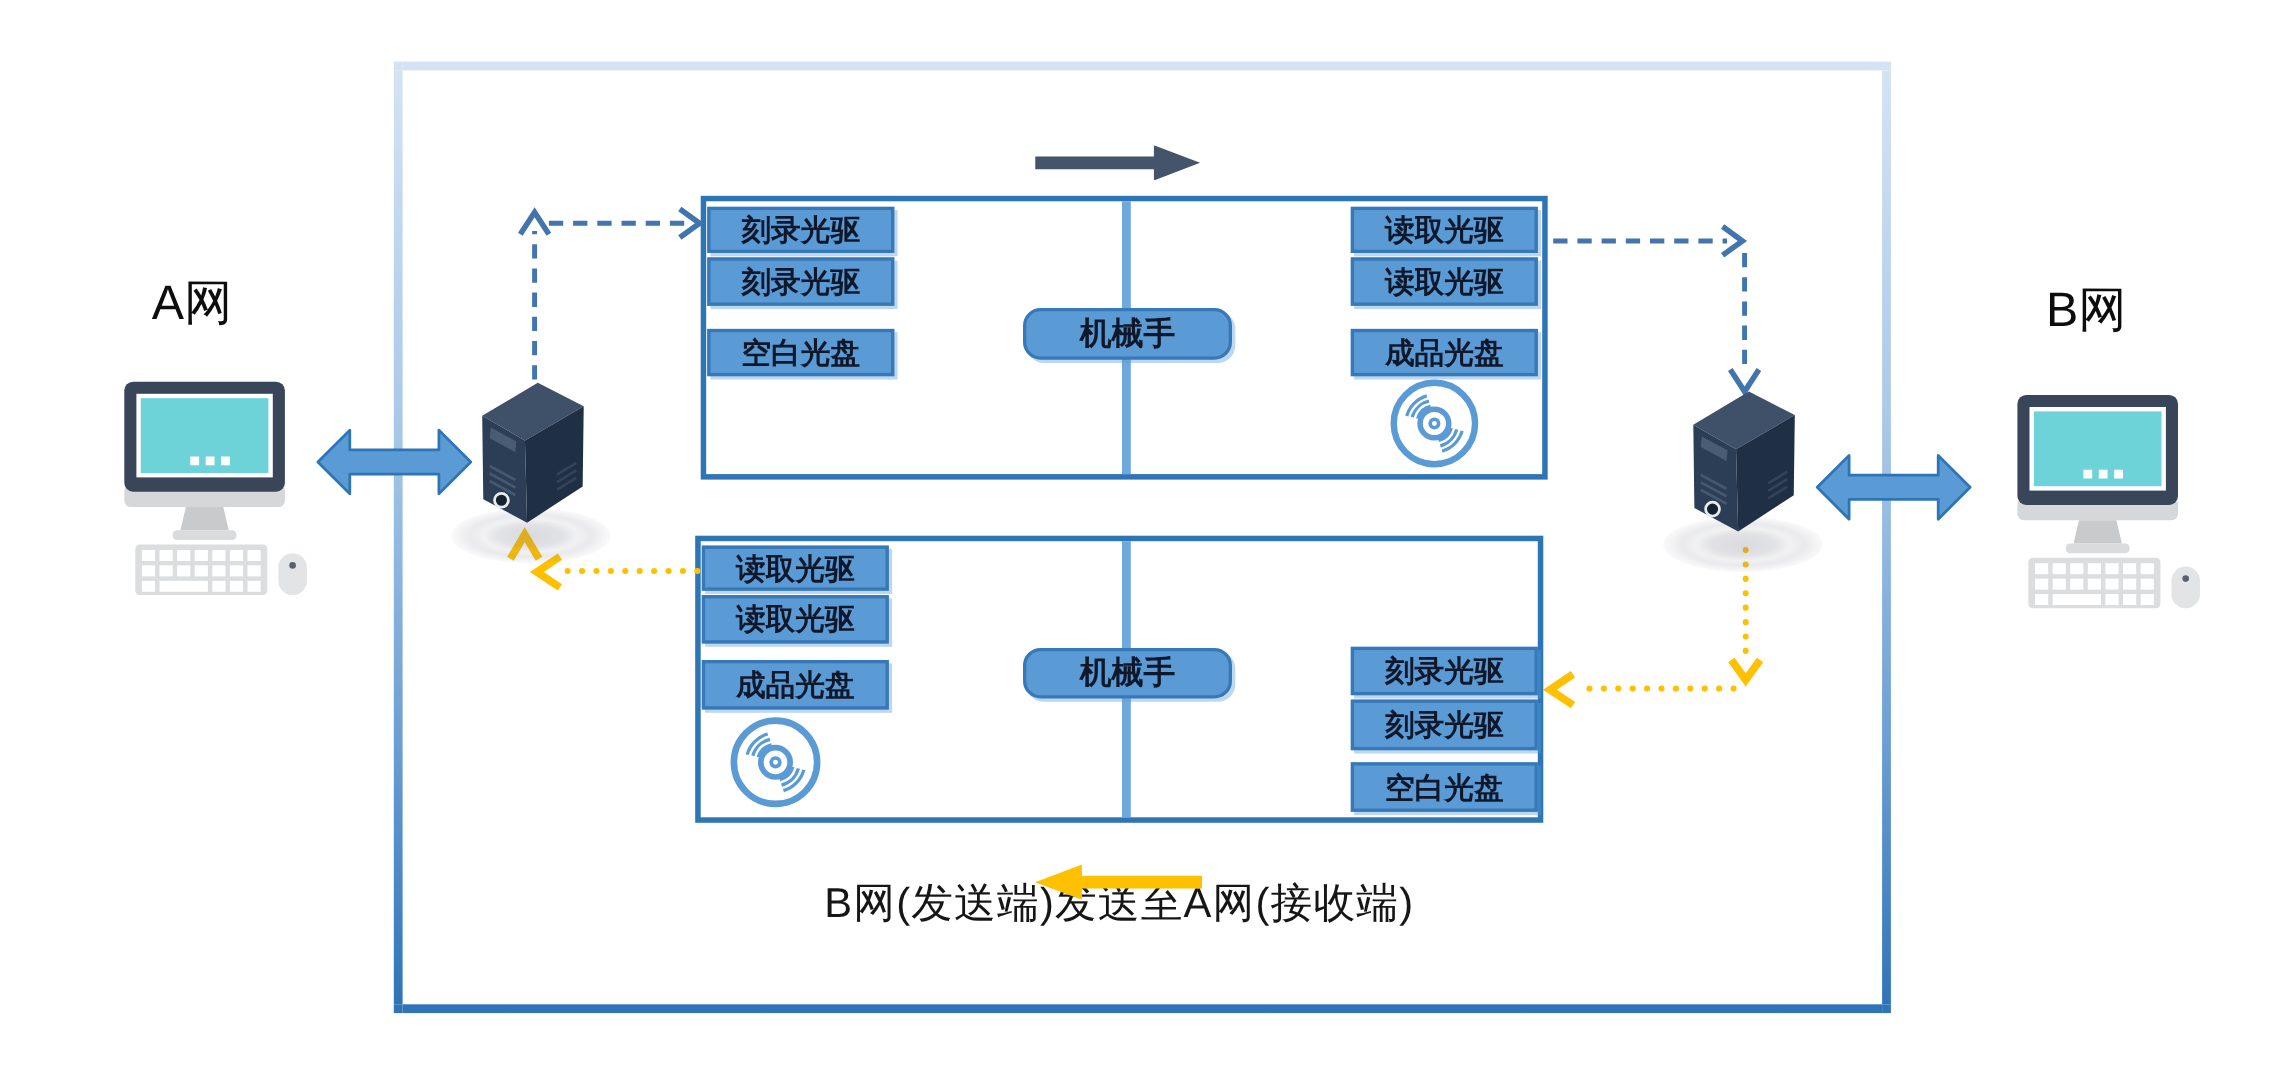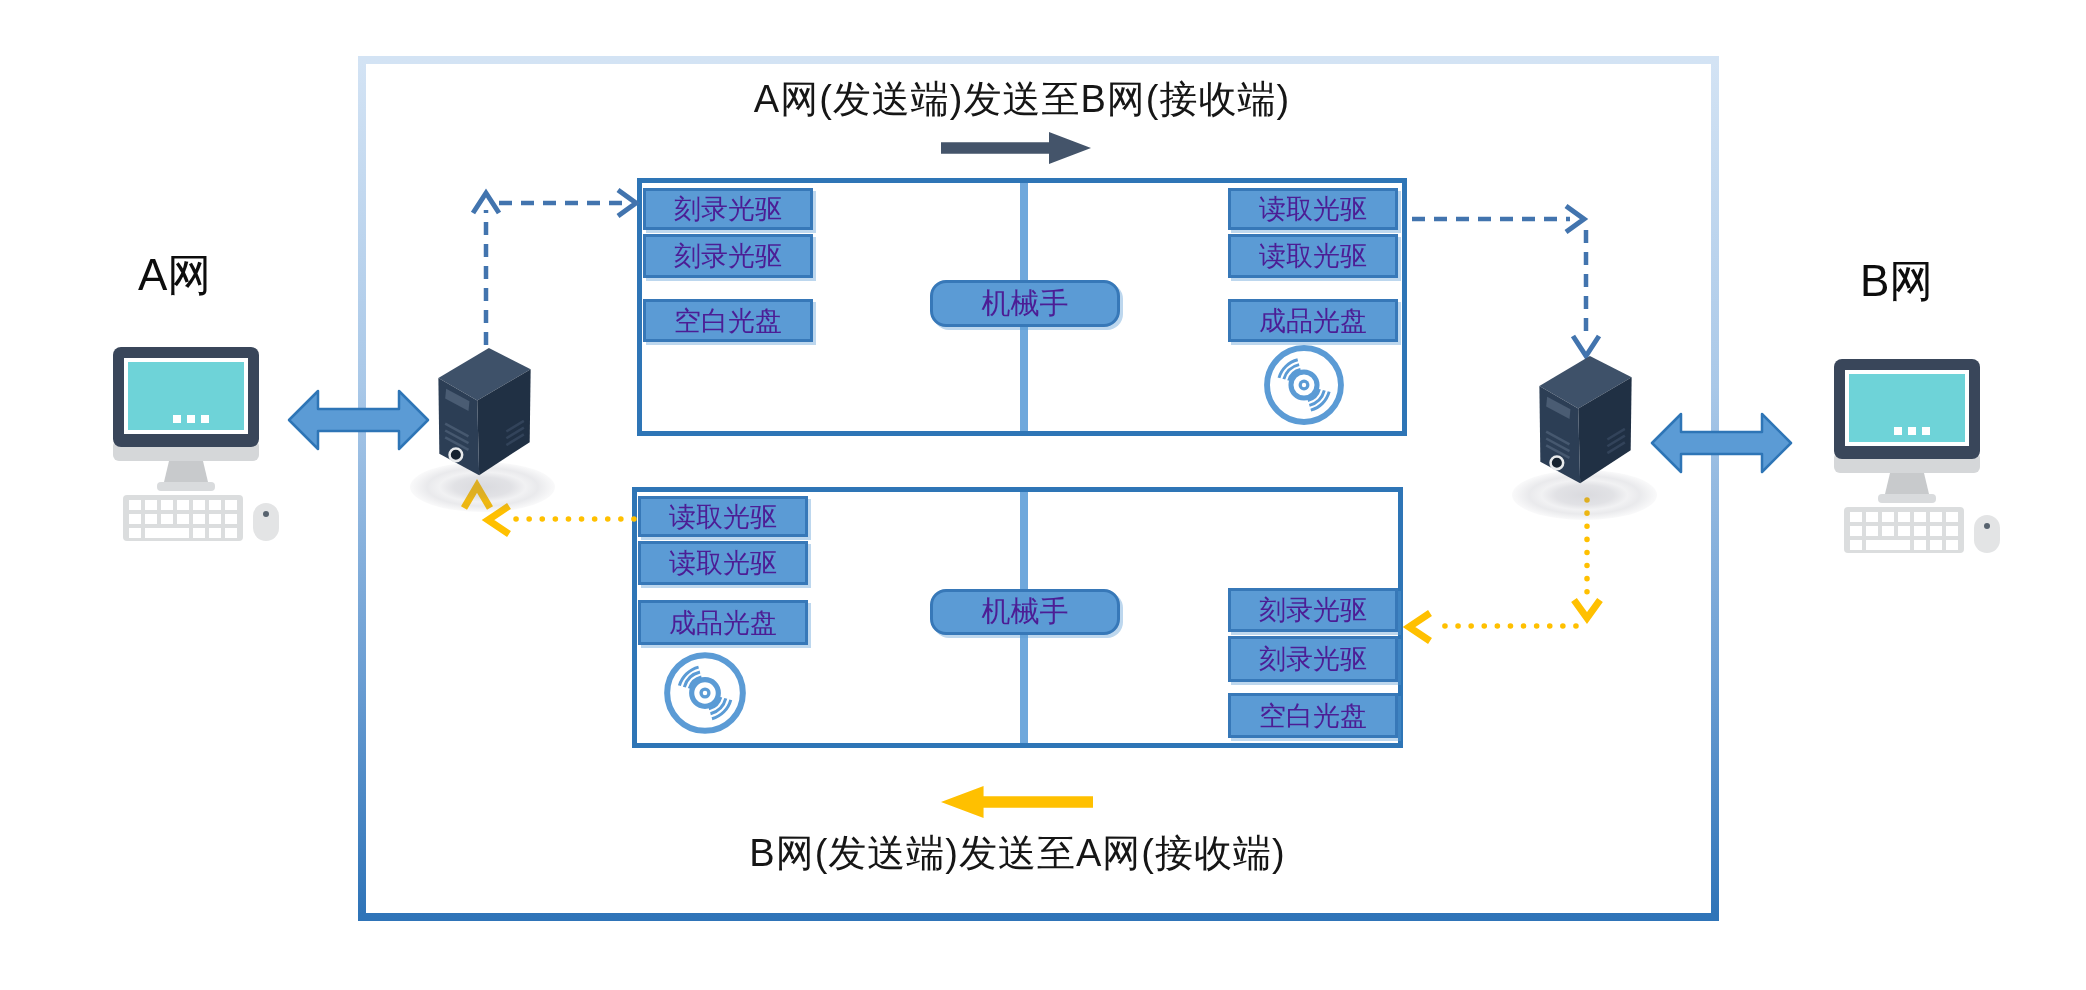--- a/index.html
+++ b/index.html
@@ -29,43 +29,42 @@
   .arrow-left{
     left:941px;top:786px;width:152px;height:32px;background:#FFC000;z-index:8;
     clip-path:polygon(100% 32%,28% 32%,28% 0,0 50%,28% 100%,28% 68%,100% 68%);
   }
   .chamber{
     background:#fff;border:5px solid #2E75B6;z-index:2;box-sizing:border-box;
   }
   .divider{width:8px;background:#6FA8DC;z-index:3;}
   .node{
     background:#5B9BD5;border:3px solid #3778B8;box-sizing:border-box;
-    color:#4c1d95;font-size:27px;display:flex;align-items:center;justify-content:center;
-    z-index:4;box-shadow:3px 3px 0 rgba(91,155,213,0.40);white-space:nowrap;
+    color:#0f172a;font-size:27px;display:flex;align-items:center;justify-content:center;
+    z-index:4;box-shadow:3px 3px 0 rgba(91,155,213,0.40);white-space:nowrap;font-weight:bold;
   }
   .robot{font-size:29px;border-radius:16px;}
   .shadow{
     z-index:6;border-radius:50%;
     background:radial-gradient(ellipse at center,
       rgba(120,122,138,0.28) 0%,rgba(120,122,138,0.22) 28%,
       rgba(120,122,138,0.10) 42%,rgba(120,122,138,0.16) 54%,
       rgba(120,122,138,0.06) 68%,rgba(120,122,138,0.0) 78%);
   }
   svg{display:block;}
   .lay5{z-index:5;} .lay7{z-index:7;}
 </style>
 </head>
 <body>
 
 <div id="canvas">
 
   <div class="abs outer"></div>
 
-  <div class="abs title" style="left:637px;top:74px;width:770px">A网(发送端)发送至B网(接收端)</div>
-  <div class="abs title" style="left:632px;top:828px;width:771px">B网(发送端)发送至A网(接收端)</div>
+  <div class="abs title" style="left:632px;top:796px;width:771px">B网(发送端)发送至A网(接收端)</div>
 
   <div class="abs arrow-right"></div>
   <div class="abs arrow-left"></div>
 
   <div class="abs netlabel" style="left:138px;top:246px">A网</div>
   <div class="abs netlabel" style="left:1860px;top:252px">B网</div>
 
   <div class="abs chamber" style="left:637px;top:178px;width:770px;height:258px"></div>
   <div class="abs divider" style="left:1020px;top:183px;height:248px"></div>
   <div class="abs node" style="left:643px;top:188px;width:170px;height:42px">刻录光驱</div>

